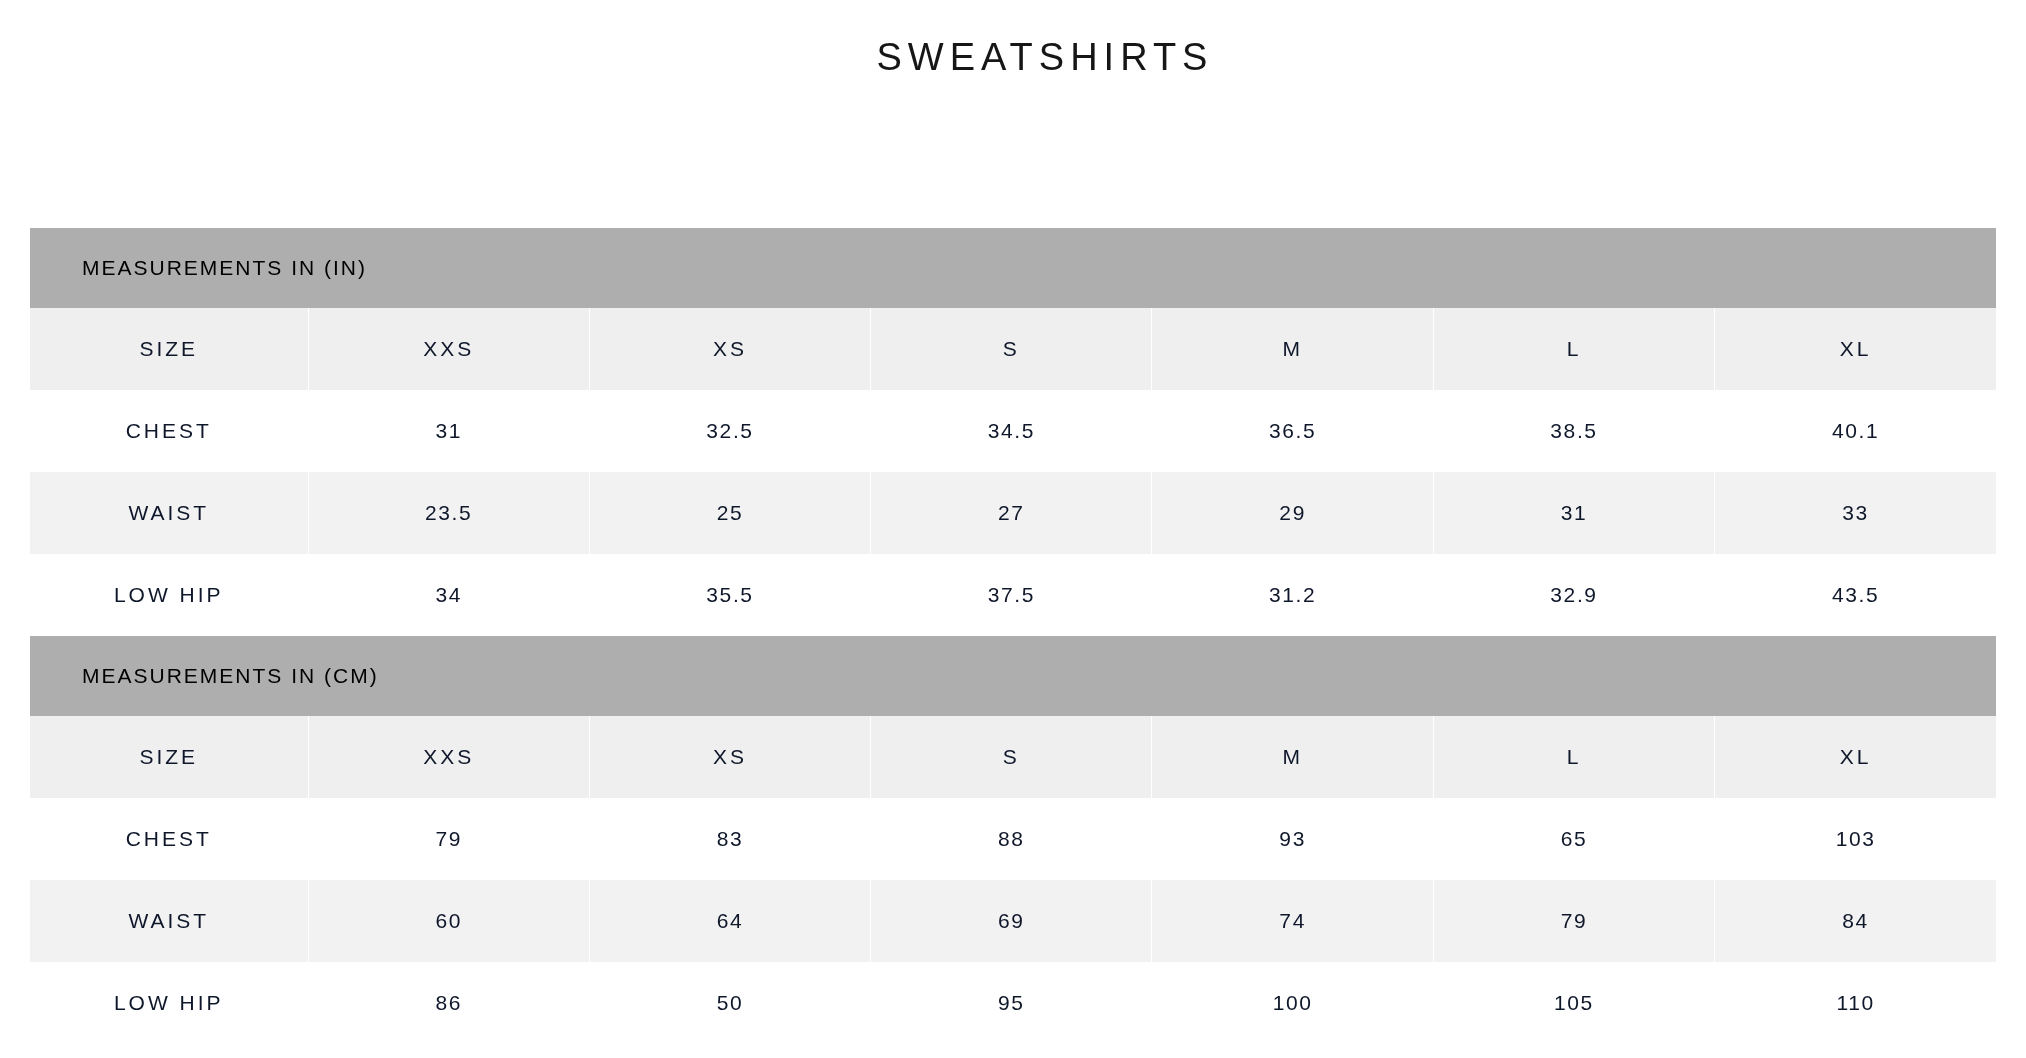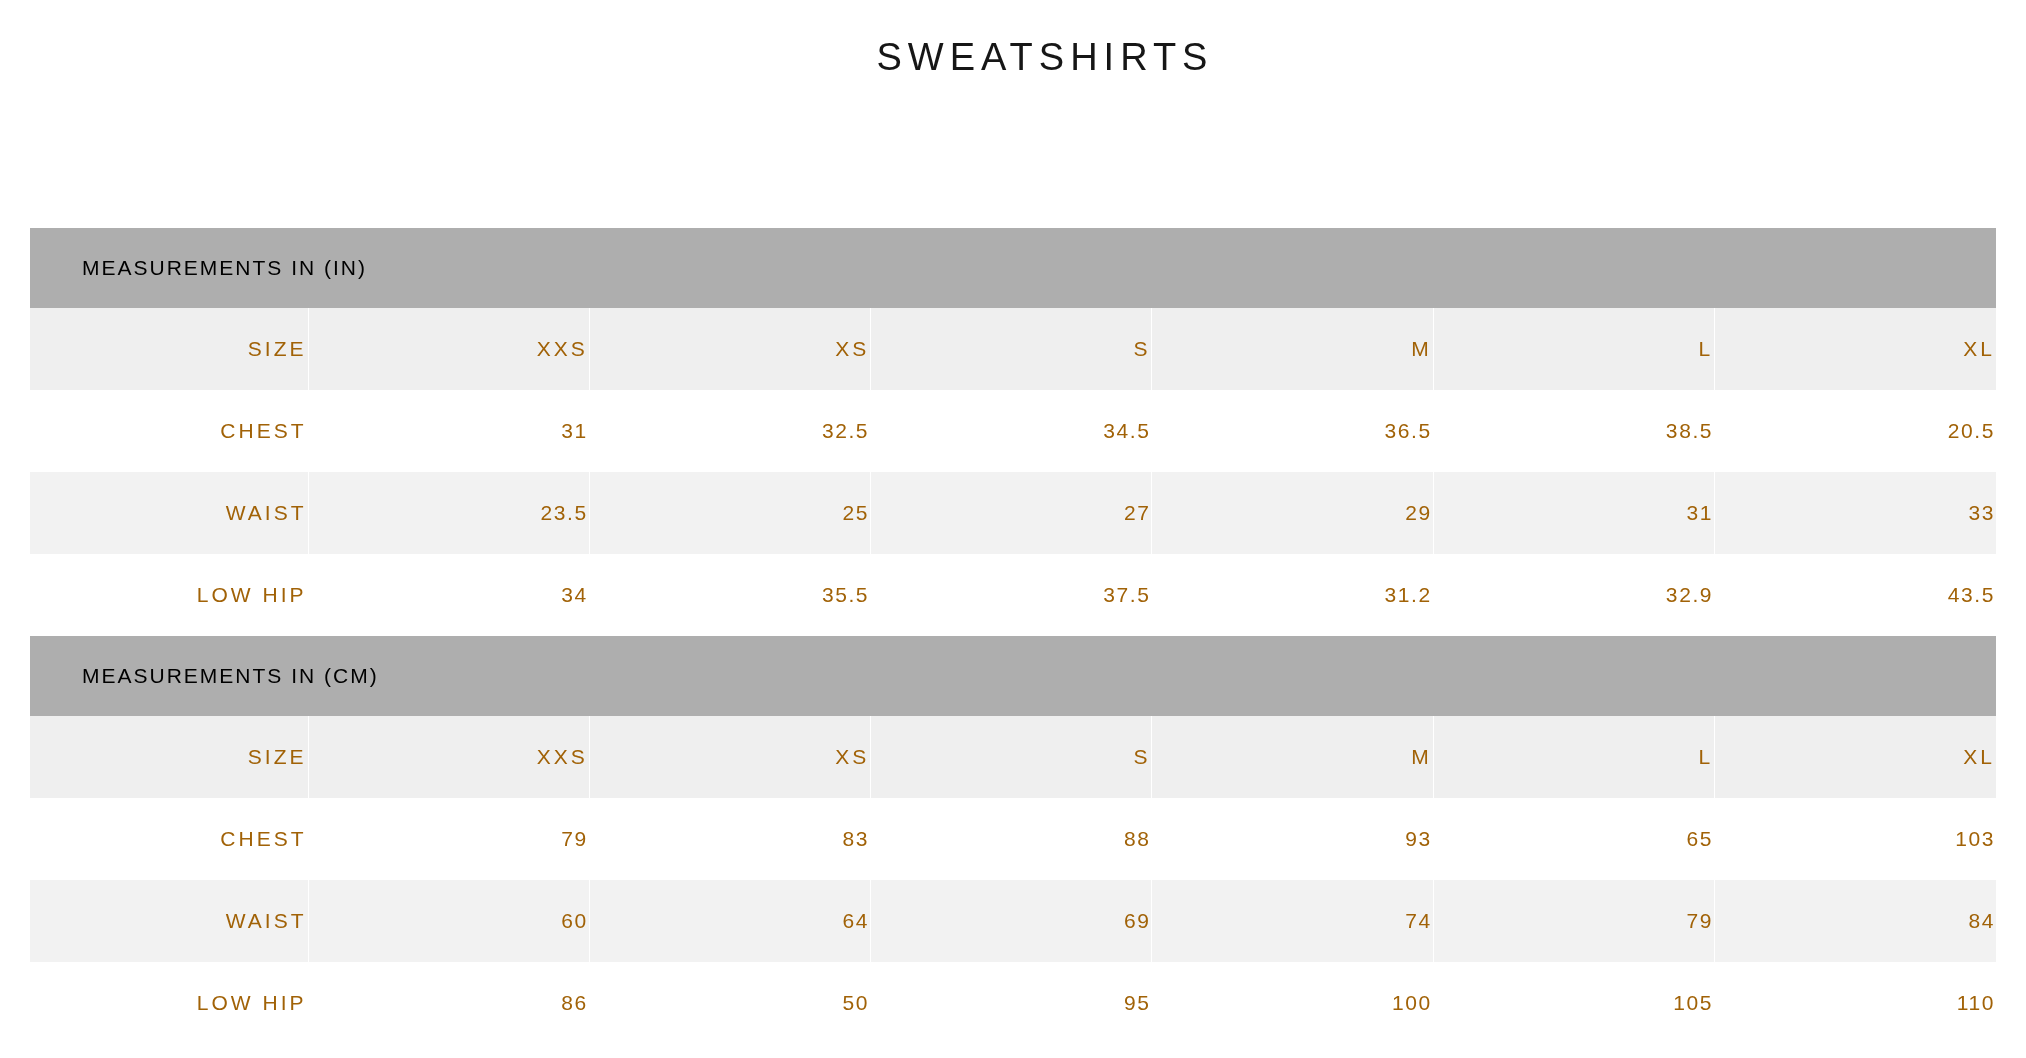--- a/index.html
+++ b/index.html
@@ -36,26 +36,26 @@
     top: 228px;
     width: 1966px;
   }
   table.size-table {
     width: 100%;
     border-collapse: collapse;
     table-layout: fixed;
     font-size: 21px;
   }
   table.size-table td {
-    text-align: right;
+    text-align: center;
     vertical-align: middle;
     height: 80px;
     border-right: 1px solid #ffffff;
     letter-spacing: 1.6px;
-    color: #a16207;
+    color: #0f172a;
     font-weight: 400;
   }
   table.size-table td:last-child {
     border-right: none;
   }
   tr.section-head td {
     background: #aeaeae;
     text-align: left;
     padding-left: 52px;
     letter-spacing: 2px;
@@ -113,21 +113,21 @@
           <td>L</td>
           <td>XL</td>
         </tr>
         <tr class="row-odd">
           <td class="label-cell">CHEST</td>
           <td>31</td>
           <td>32.5</td>
           <td>34.5</td>
           <td>36.5</td>
           <td>38.5</td>
-          <td>20.5</td>
+          <td>40.1</td>
         </tr>
         <tr class="row-even">
           <td class="label-cell">WAIST</td>
           <td>23.5</td>
           <td>25</td>
           <td>27</td>
           <td>29</td>
           <td>31</td>
           <td>33</td>
         </tr>

